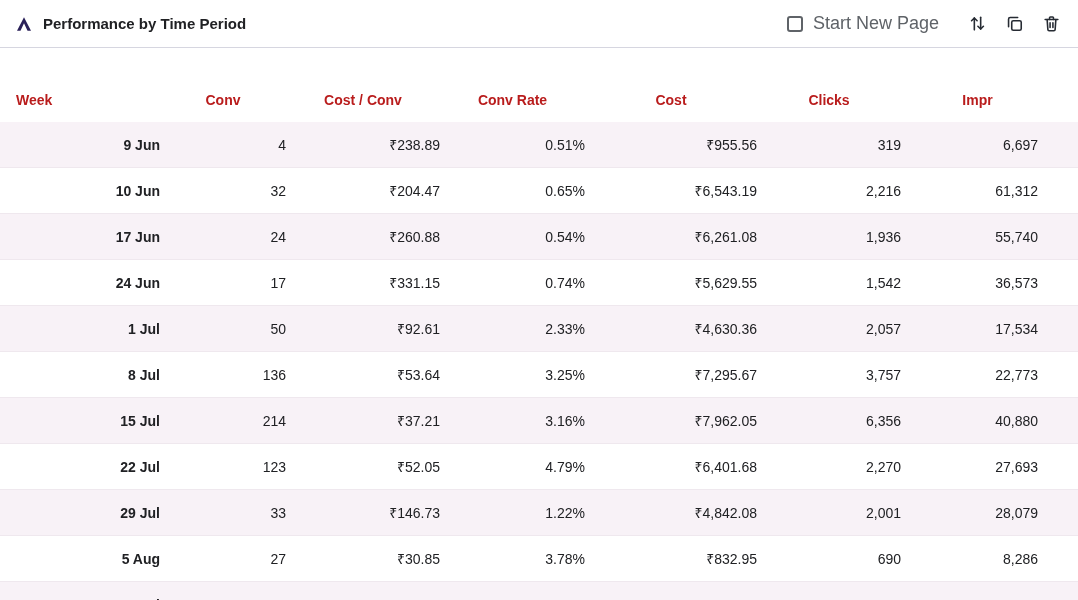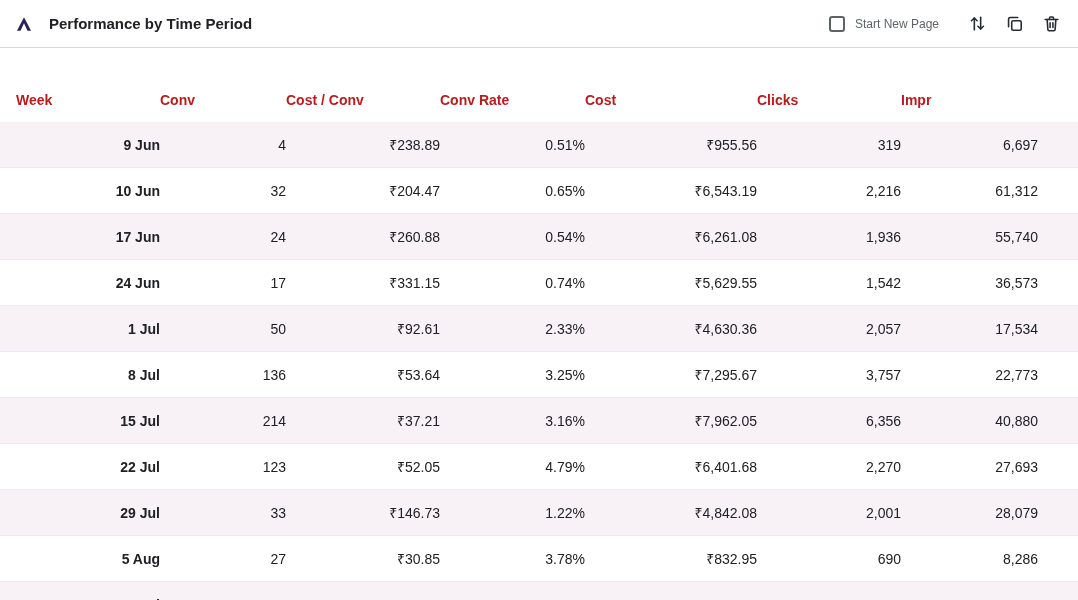--- a/index.html
+++ b/index.html
@@ -15,34 +15,34 @@
 
   
   .widget-header {
     height: 48px;
     display: flex;
     align-items: center;
     justify-content: space-between;
     padding: 0 16px 0 16px;
     border-bottom: 1px solid #d6d6e0;
   }
-  .header-left { display: flex; align-items: center; gap: 17px; }
+  .header-left { display: flex; align-items: center; gap: 11px; }
   .logo { display: flex; align-items: center; }
   .title { font-size: 15px; font-weight: 700; color: #202124; }
 
   .header-right { display: flex; align-items: center; gap: 15px; }
   .checkbox-group { display: flex; align-items: center; gap: 10px; margin-right: 12px; }
   .checkbox {
     width: 16px; height: 16px;
     border: 2px solid #5f6368;
     border-radius: 3px;
     background: #fff;
     cursor: pointer;
   }
-  .checkbox-label { font-size: 12px; color: #5f6368; cursor: pointer; }
+  .checkbox-label { font-size: 18px; color: #5f6368; cursor: pointer; }
   .icon-btn {
     width: 22px; height: 22px;
     display: flex; align-items: center; justify-content: center;
     cursor: pointer;
     background: none; border: none; padding: 0;
   }
   .icon-btn svg { display: block; }
 
   
   .table-wrap { padding-top: 36px; }
@@ -61,21 +61,21 @@
   col.c-impr  { width: 177px; }
 
   thead th {
     color: #b91c1c;
     font-weight: 700;
     font-size: 14px;
     padding: 8px 0 14px 0;
     white-space: nowrap;
   }
   th.col-week { text-align: left; padding-left: 16px; }
-  th.col-num  { text-align: left; }
+  th.col-num  { text-align: center; }
   th:last-child { padding-right: 24px; }
 
   tbody td {
     padding: 13px 0;
     white-space: nowrap;
     border-top: 1px solid #efe8ee;
   }
   tbody tr:first-child td { border-top: none; }
   td.col-week {
     text-align: right;

